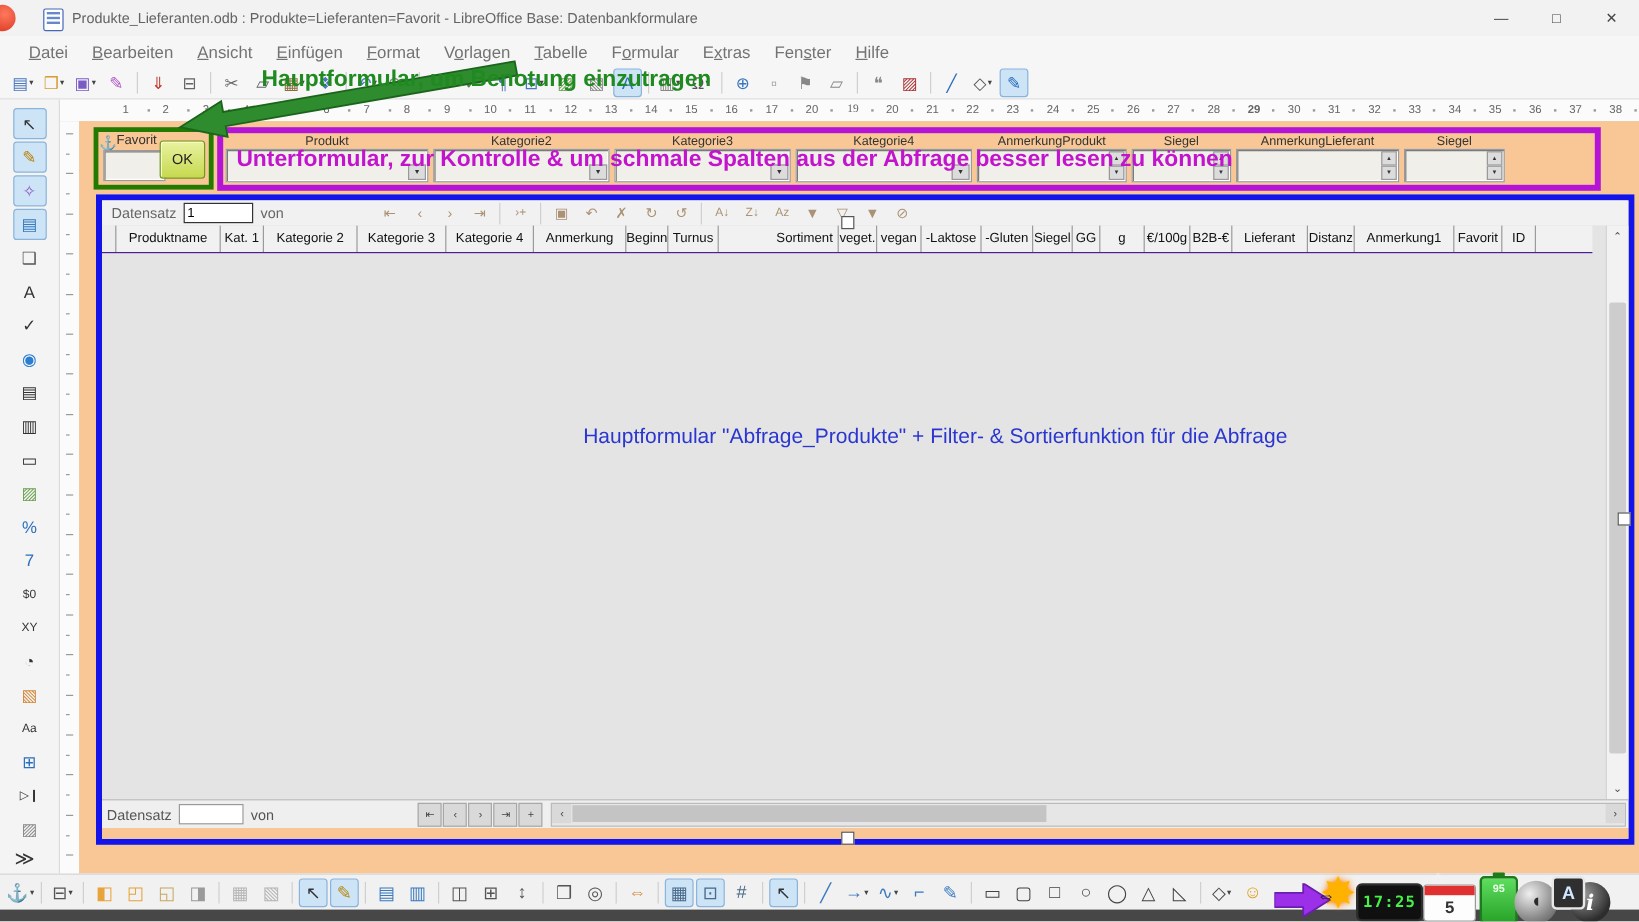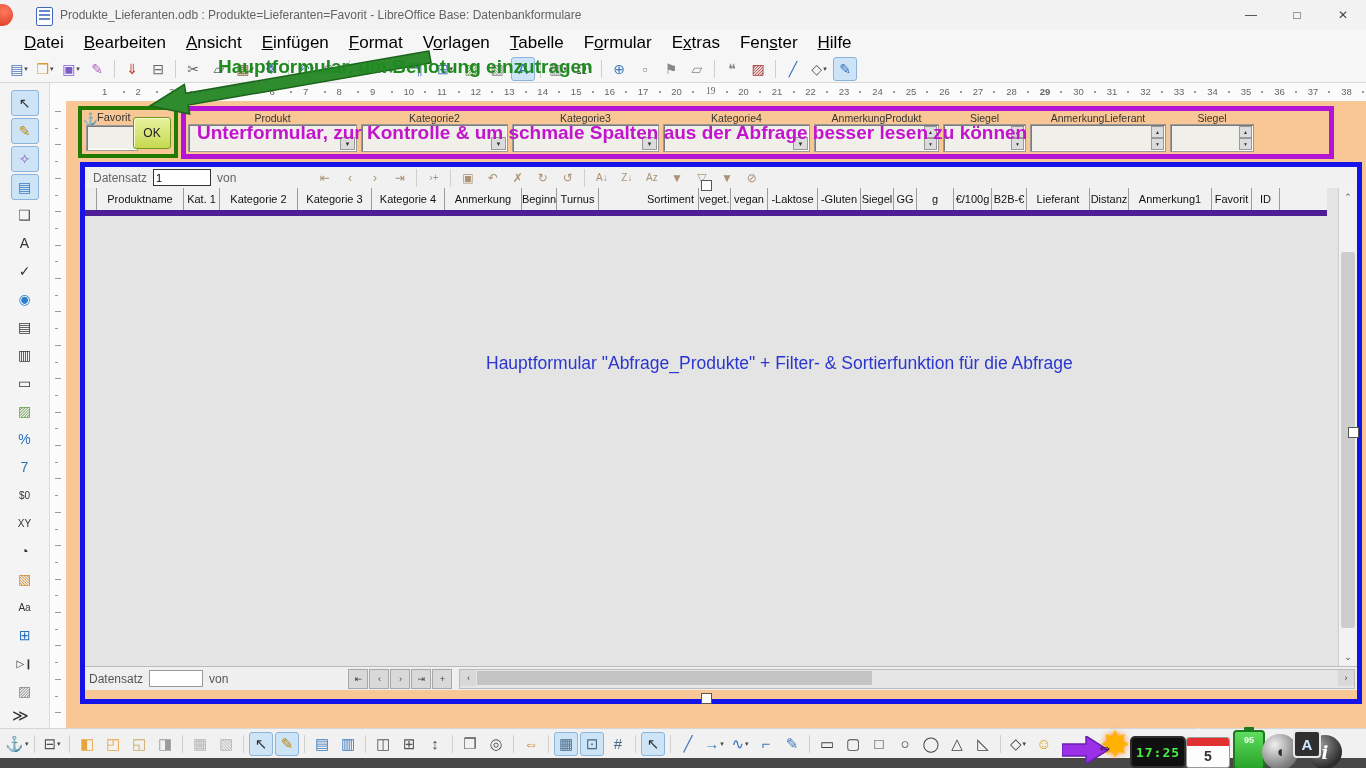--- a/index.html
+++ b/index.html
@@ -9,21 +9,21 @@
   
   .titlebar{left:0;top:0;width:1366px;height:30px;background:#f2f2f2;}
   .red-peek{left:-9px;top:4px;width:22px;height:22px;border-radius:50%;background:radial-gradient(circle at 60% 35%,#ff7a5e,#d62f1a);}
   .app-icon{left:36px;top:7px;width:15px;height:17px;background:#fff;border:1px solid #4466bb;border-radius:2px;}
   .app-icon i{display:block;height:2px;background:#6688cc;margin:2px 2px 0 2px;}
   .title-text{left:60px;top:8px;color:#636363;font-size:12px;white-space:nowrap;}
   .win-controls{right:0;top:0;height:30px;display:flex;}
   .win-btn{width:46px;height:30px;display:flex;align-items:center;justify-content:center;color:#444;font-size:12px;}
   
   .menubar{left:0;top:30px;width:1366px;height:26px;background:#f6f6f6;display:flex;align-items:center;padding-left:14px;box-sizing:border-box;}
-  .menu-item{padding:3px 10px;font-size:17px;color:#000000;white-space:nowrap;}
+  .menu-item{padding:3px 10px;font-size:14px;color:#737373;white-space:nowrap;}
   
   .maintoolbar{left:0;top:56px;width:1366px;height:27px;background:#f6f6f6;border-bottom:1px solid #d9d9d9;display:flex;align-items:center;padding-left:6px;box-sizing:border-box;}
   .tb-icon{display:inline-flex;align-items:center;justify-content:center;width:22px;height:22px;margin:0 1px;border-radius:3px;font-size:14px;color:#555;border:1px solid transparent;flex:none;}
   .tb-icon.hl{background:#cde3f6;border:1px solid #8ab4dc;}
   .tb-sep{display:inline-block;width:1px;height:18px;background:#cfcfcf;margin:0 4px;flex:none;}
   .dd-caret{font-size:7px;color:#444;margin-left:1px;}
   
   .toolbox{left:0;top:83px;width:50px;height:645px;background:#f4f4f4;border-right:1px solid #dcdcdc;display:flex;flex-direction:column;align-items:center;padding-top:6px;box-sizing:border-box;}
   .toolbox .tb-icon{width:26px;height:24px;margin:1px 0;font-size:14px;}
   .more-tools{left:12px;top:706px;font-size:16px;color:#333;}
@@ -50,21 +50,21 @@
   .spin-btns{position:absolute;right:1px;top:1px;bottom:1px;width:13px;display:flex;flex-direction:column;}
   .spin-btns span{flex:1;background:#dcdcdc;border:1px solid #999;font-size:5px;color:#333;display:flex;align-items:center;justify-content:center;}
   
   .bluebox{left:80px;top:162px;width:1272px;height:532px;border:5px solid var(--blue-border,#1414e8);background:#e4e4e4;}
   .rec-toolbar{position:absolute;left:0;top:0;width:100%;height:21px;background:#f1f1f1;display:flex;align-items:center;padding-left:8px;box-sizing:border-box;}
   .rec-label{font-size:12px;color:#666;margin-right:6px;}
   .rec-input{width:52px;height:15px;border:1px solid #333;background:#fff;font-size:11px;font-family:"Liberation Sans",sans-serif;padding:0 2px;}
   .rec-icons{display:flex;align-items:center;margin-left:70px;}
   .rec-icons .tb-icon{width:21px;height:18px;font-size:12px;color:#ab9274;}
   .gridwrap{position:absolute;left:0;top:21px;width:100%;height:478px;background:#e4e4e4;}
-  .gridheader{position:absolute;left:0;top:0;right:30px;height:22px;background:#f1f1f1;border-bottom:6px solid #4c1d95;display:flex;}
+  .gridheader{position:absolute;left:0;top:0;right:30px;height:22px;background:#f1f1f1;border-bottom:1px solid #4c1d95;display:flex;}
   .gh-cell{border-right:1px solid #9b9b9b;font-size:11px;color:#111;display:flex;align-items:center;justify-content:center;white-space:nowrap;overflow:hidden;flex:none;box-sizing:border-box;}
   .gh-corner{width:12px;background:#ededed;}
   .gh-fill{flex:1;border-right:none;}
   .vscroll{position:absolute;right:0;top:0;bottom:0;width:18px;background:#f2f2f2;border-left:1px solid #cfcfcf;}
   .vs-arrow{position:absolute;left:0;width:18px;height:18px;font-size:9px;color:#555;display:flex;align-items:center;justify-content:center;}
   .vs-thumb{position:absolute;left:2px;width:14px;background:#cdcdcd;border-radius:2px;}
   .gnav{position:absolute;left:0;top:499px;width:100%;height:24px;background:#efefef;border-top:1px solid #bbb;display:flex;align-items:center;padding-left:4px;box-sizing:border-box;}
   .gnav .rec-label{color:#555;}
   .gnav-btn{width:18px;height:18px;background:#d9d9d9;border:1px solid #a8a8a8;font-size:9px;color:#444;display:flex;align-items:center;justify-content:center;margin-right:1px;flex:none;}
   .hscroll{position:relative;flex:1;height:18px;background:#e6e6e6;border:1px solid #bbb;margin:0 2px 0 6px;}

